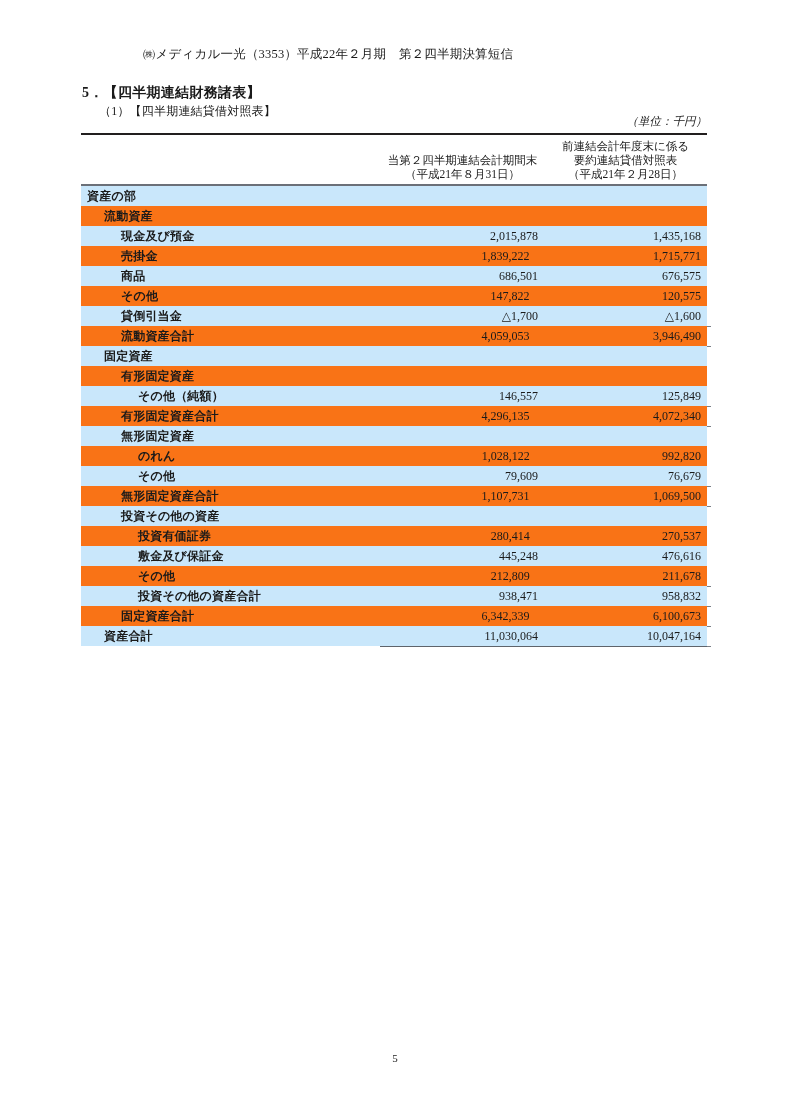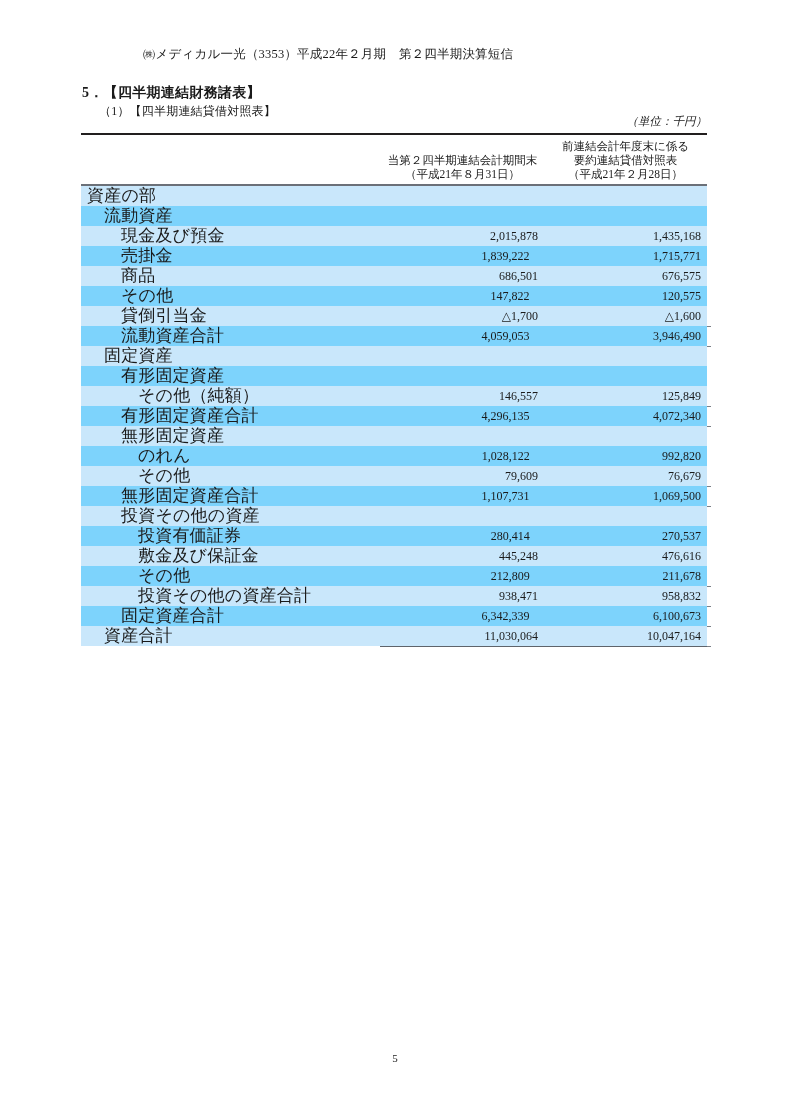--- a/index.html
+++ b/index.html
@@ -110,30 +110,31 @@
   .row {
     display: flex;
     height: 20px;
     position: relative;
     box-sizing: border-box;
   }
   .row.blue {
     background: #c9e7fb;
   }
   .row.white {
-    background: #7dd3fc;
+    background: #f97316;
     gap: 19px;
   }
   .lbl {
     width: 300px;
-    font-size: 17px;
+    font-size: 12px;
     line-height: 20px;
     white-space: nowrap;
     box-sizing: border-box;
     letter-spacing: 0.2px;
+    font-weight: bold;
   }
   .ind0 { padding-left: 6px; }
   .ind1 { padding-left: 23px; }
   .ind2 { padding-left: 40px; }
   .ind3 { padding-left: 57px; }
 
   .num {
     width: 163px;
     font-size: 12px;
     line-height: 20px;

